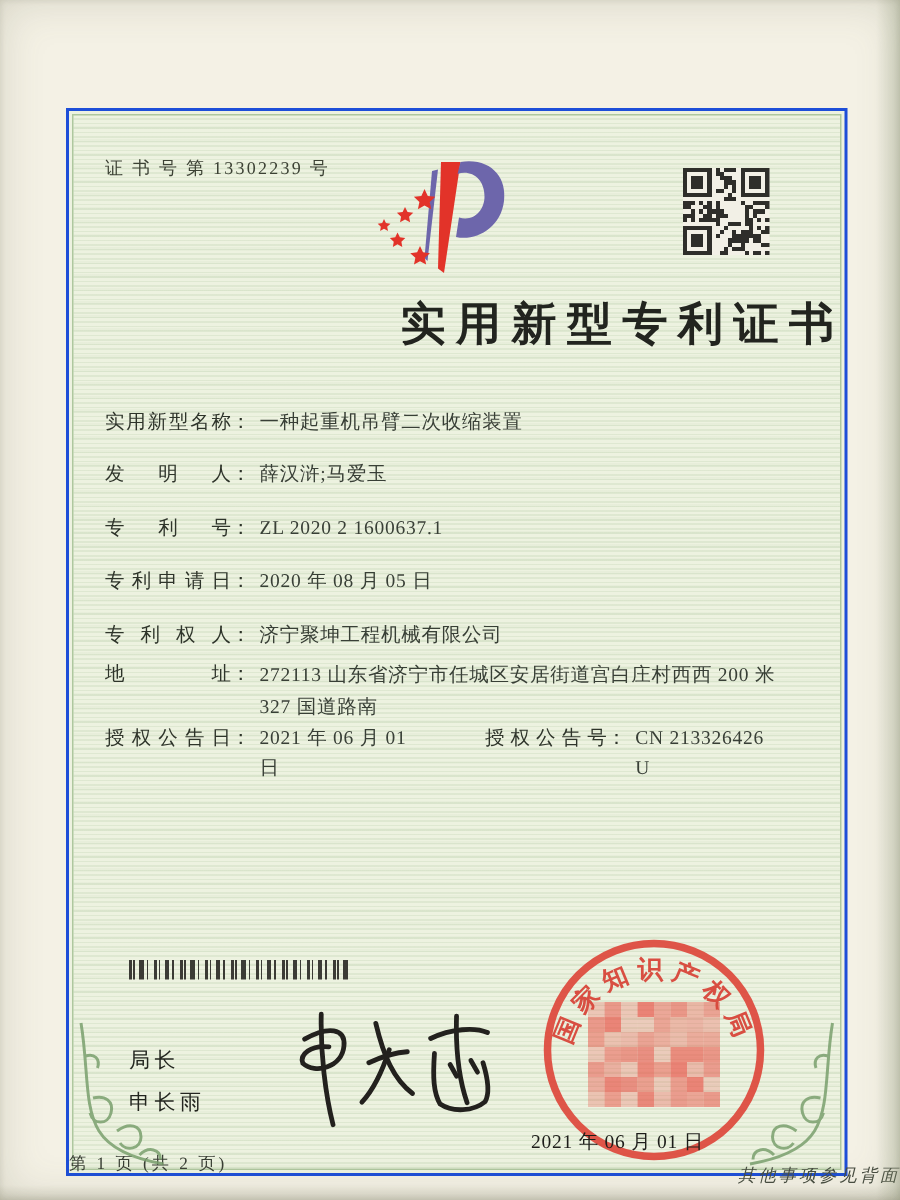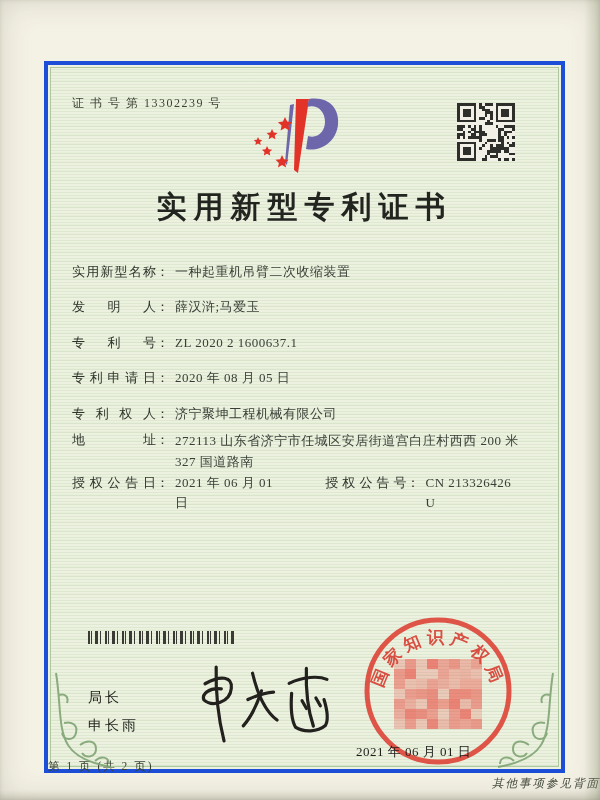--- a/index.html
+++ b/index.html
@@ -10,39 +10,39 @@
     color:#32372e;
   }
   .vignette{position:absolute;inset:0;pointer-events:none;z-index:50;
     box-shadow:inset 0 0 30px rgba(95,95,70,.20), inset 0 0 4px rgba(95,95,70,.18);}
   .edge-right{position:absolute;top:0;right:0;width:16px;height:100%;z-index:49;pointer-events:none;
     background:linear-gradient(90deg,rgba(0,0,0,0),rgba(135,150,115,.30));}
   .edge-bottom{position:absolute;left:0;bottom:0;width:100%;height:10px;z-index:49;pointer-events:none;
     background:linear-gradient(180deg,rgba(0,0,0,0),rgba(120,120,95,.22));}
 
   .cert-frame{
-    position:absolute;left:44px;top:61px;width:521px;height:712px;
-    border:4px solid #1d4ed8;background:#edf2e0;box-sizing:border-box;
+    position:absolute;left:44px;top:72px;width:521px;height:712px;
+    border:2px solid #1d4ed8;background:#edf2e0;box-sizing:border-box;
   }
   .cert-frame .inner-line{
     position:absolute;inset:2px;border:1px solid #aec79e;pointer-events:none;
   }
   .guilloche{
     position:absolute;inset:3px;pointer-events:none;
     background-image:
       repeating-linear-gradient(0deg, rgba(124,164,108,.13) 0 1px, rgba(0,0,0,0) 1px 3px),
       repeating-linear-gradient(0deg, rgba(124,164,108,.05) 0 2px, rgba(0,0,0,0) 2px 9px);
   }
 
   .cert-number{position:absolute;left:24px;top:30px;font-size:12px;letter-spacing:1.5px;color:#3c4134;}
 
   .logo{position:absolute;left:196px;top:28px;width:96px;height:88px;}
   .qr{position:absolute;left:409px;top:38px;width:58px;height:58px;}
 
-  .title{position:absolute;left:0;top:122px;width:100%;text-align:center;
+  .title{position:absolute;left:0;top:122px;width:100%;text-align:right;
     font-size:30px;font-weight:bold;letter-spacing:7px;color:#22241f;}
 
   .field-row{position:absolute;left:24px;width:452px;font-size:13px;display:flex;align-items:flex-start;line-height:20px;}
   .flabel{display:inline-block;width:84px;text-align:justify;text-align-last:justify;color:#2e342a;flex:0 0 84px;}
   .fcolon{display:inline-block;margin-right:6px;color:#2e342a;}
   .fvalue{color:#383f36;letter-spacing:.5px;}
   .addr-lines{display:block;}
   .addr-lines span{display:block;line-height:21px;}
   .grant-no{margin-left:36px;display:flex;}
   .grant-no .flabel2{display:inline-block;width:82px;text-align:justify;text-align-last:justify;color:#2e342a;}

